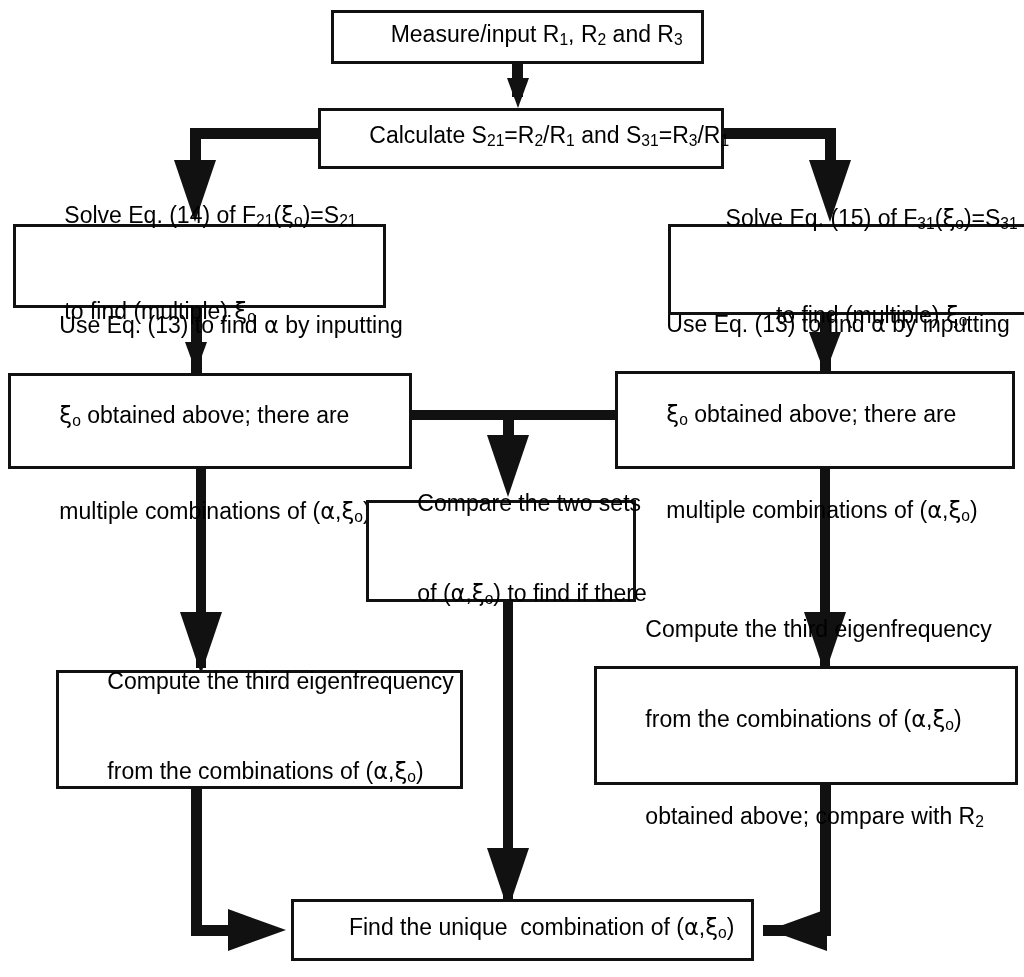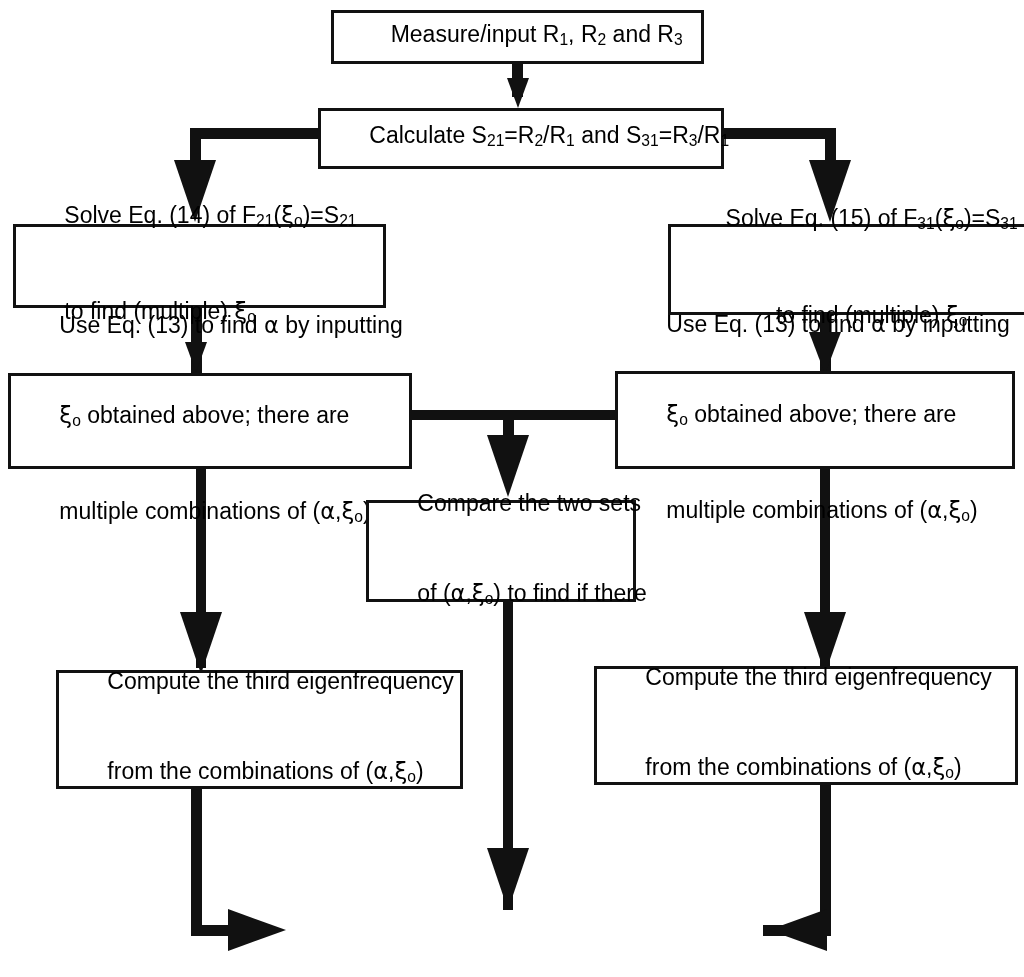--- a/index.html
+++ b/index.html
@@ -202,16 +202,24 @@
     </div>
   </div>
 
   <div class="node left" style="left:594px; top:666px; width:424px; height:119px;">
     <div class="line">
       Compute the third eigenfrequency
     </div>
     <div class="line">
       from the combinations of (<span class="gk">α</span>,<span class="xio">ξ</span><sub>o</sub>)
     </div>
-  </div>
-
+    <div class="line">
+      obtained above; compare with R<sub>2</sub>
+    </div>
+  </div>
+
+  <div class="node center" style="left:291px; top:899px; width:463px; height:62px;">
+    <div class="line">
+      Find the unique&nbsp; combination of (<span class="gk">α</span>,<span class="xio">ξ</span><sub>o</sub>)
+    </div>
+  </div>
 
 </div>
 
 </body></html>

